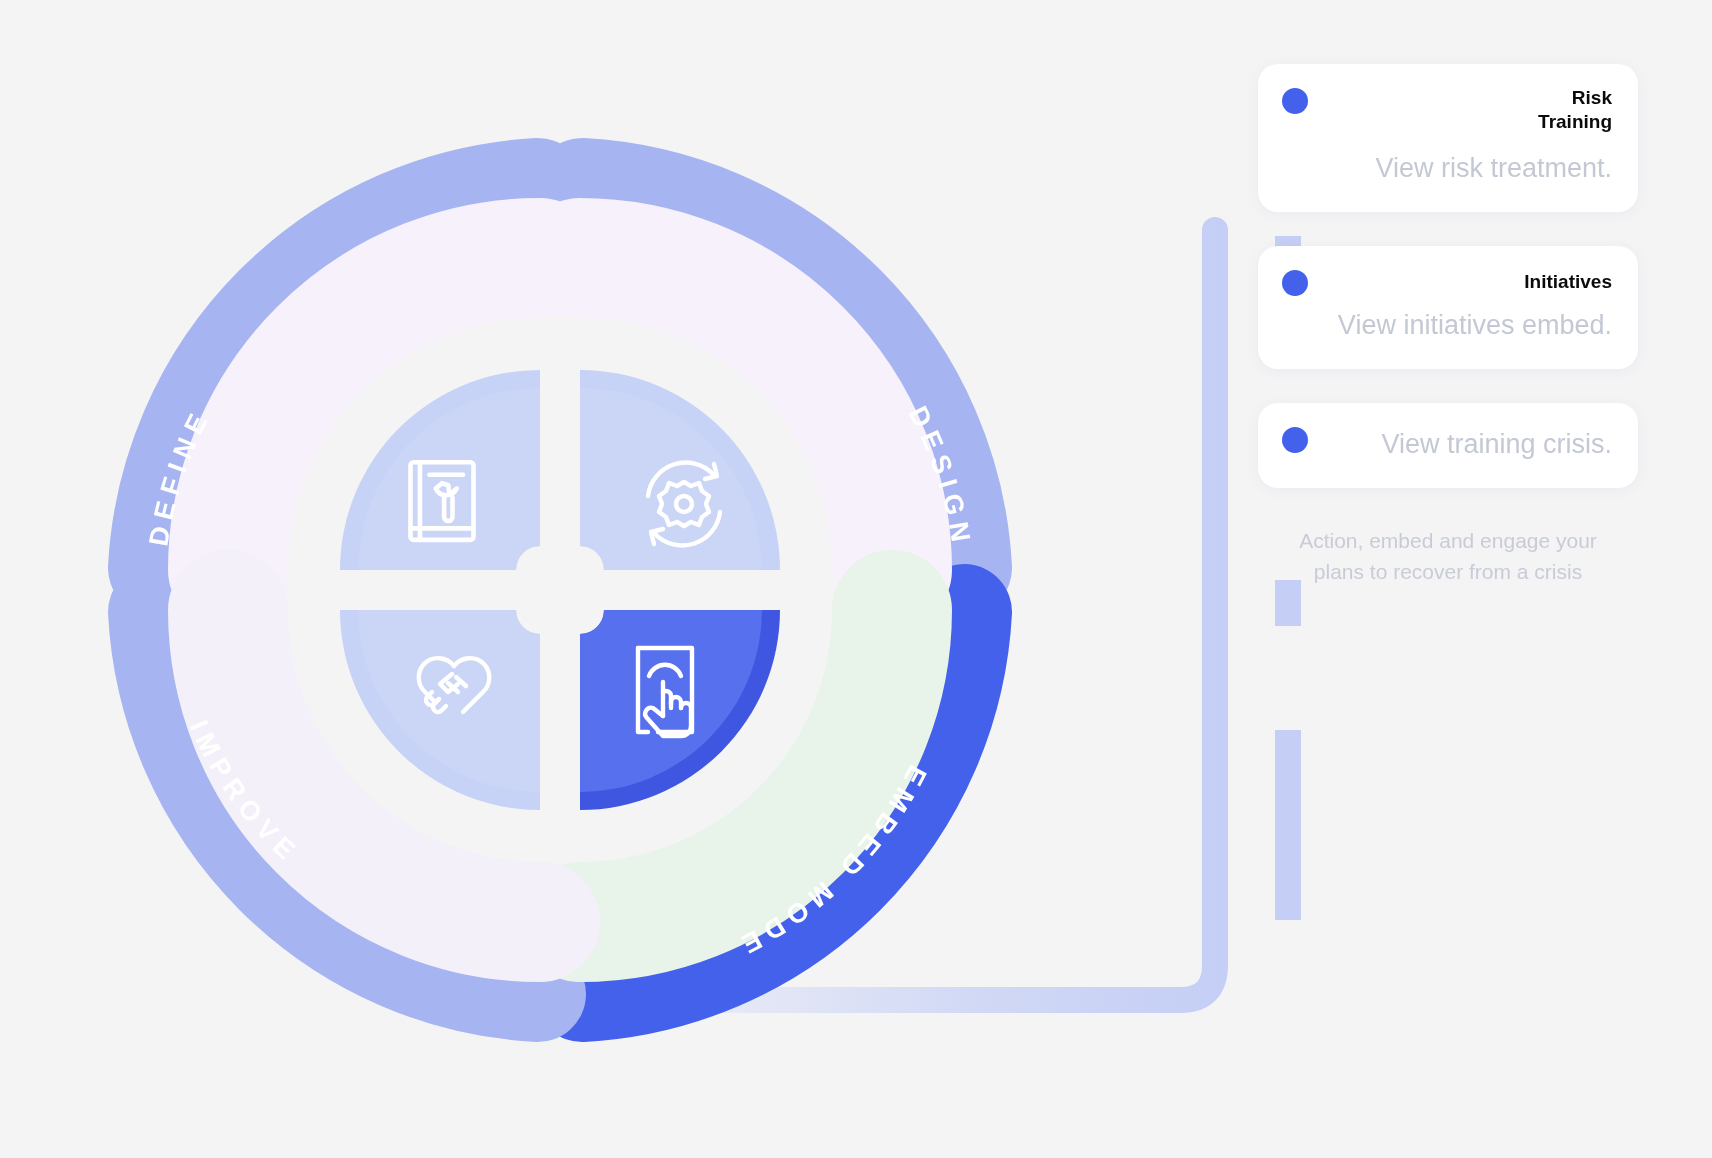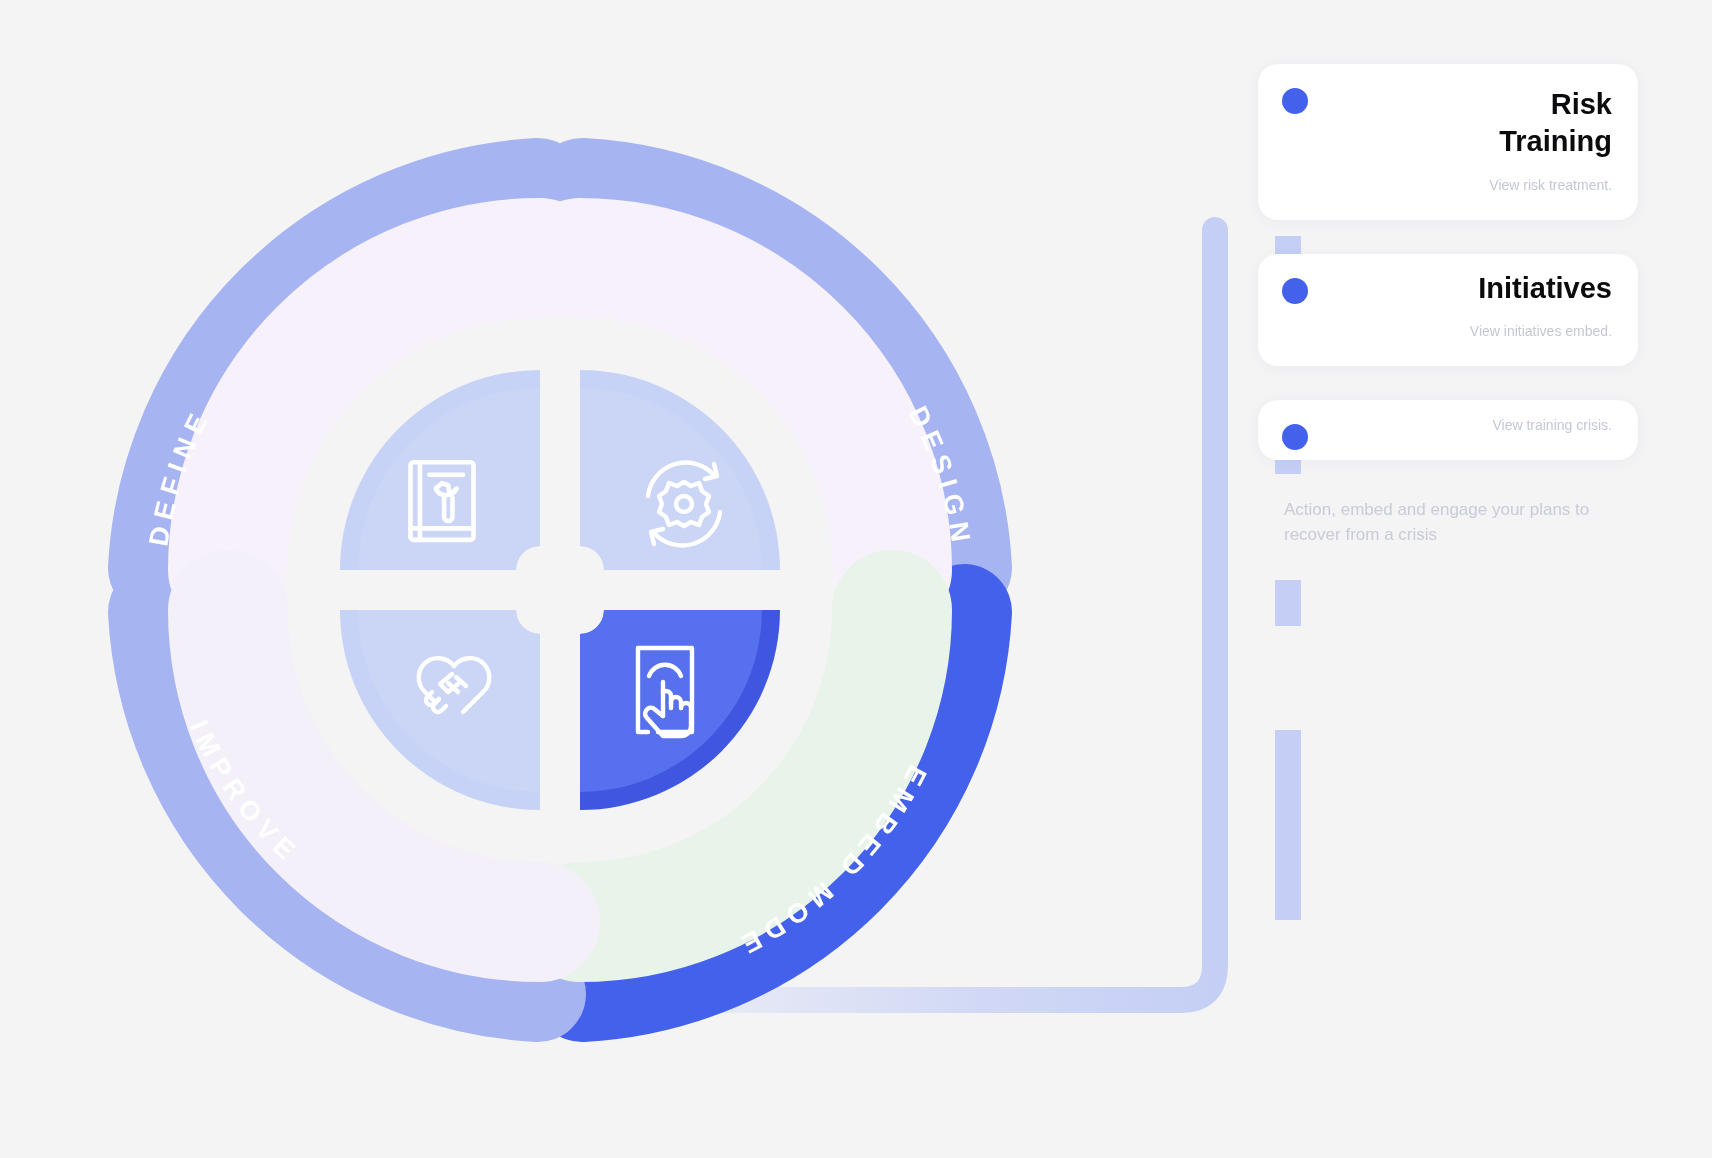--- a/index.html
+++ b/index.html
@@ -40,30 +40,30 @@
     padding: 22px 26px 26px 26px;
     margin-bottom: 34px;
     text-align: right;
   }
   .card .dot {
     position: absolute; left: 24px; top: 24px;
     width: 26px; height: 26px; border-radius: 50%;
     background: #4461ec;
   }
   .card-title {
-    font-size: 29px; font-weight: 700; color: #0b0b0e;
+    font-size: 19px; font-weight: 700; color: #0b0b0e;
     line-height: 1.28; margin-bottom: 16px;
   }
-  .card-desc { font-size: 14px; color: #c3c8d4; line-height: 1.3; }
-  .card.short { padding-top: 16px; }
+  .card-desc { font-size: 27px; color: #c3c8d4; line-height: 1.3; }
+  .card.short { padding-top: 24px; }
   .card.short .card-title { margin-bottom: 14px; }
 
   .rail-footer {
-    font-size: 17px; color: #c8ccd7; line-height: 1.45;
-    text-align: left; padding: 4px 26px 0 26px;
+    font-size: 21px; color: #c8ccd7; line-height: 1.45;
+    text-align: center; padding: 4px 26px 0 26px;
   }
 </style>
 </head>
 <body>
 
 <div id="stage">
 
   <div class="wheel">
     <svg viewBox="0 0 1040 1040" xmlns="http://www.w3.org/2000/svg">
       <defs>

